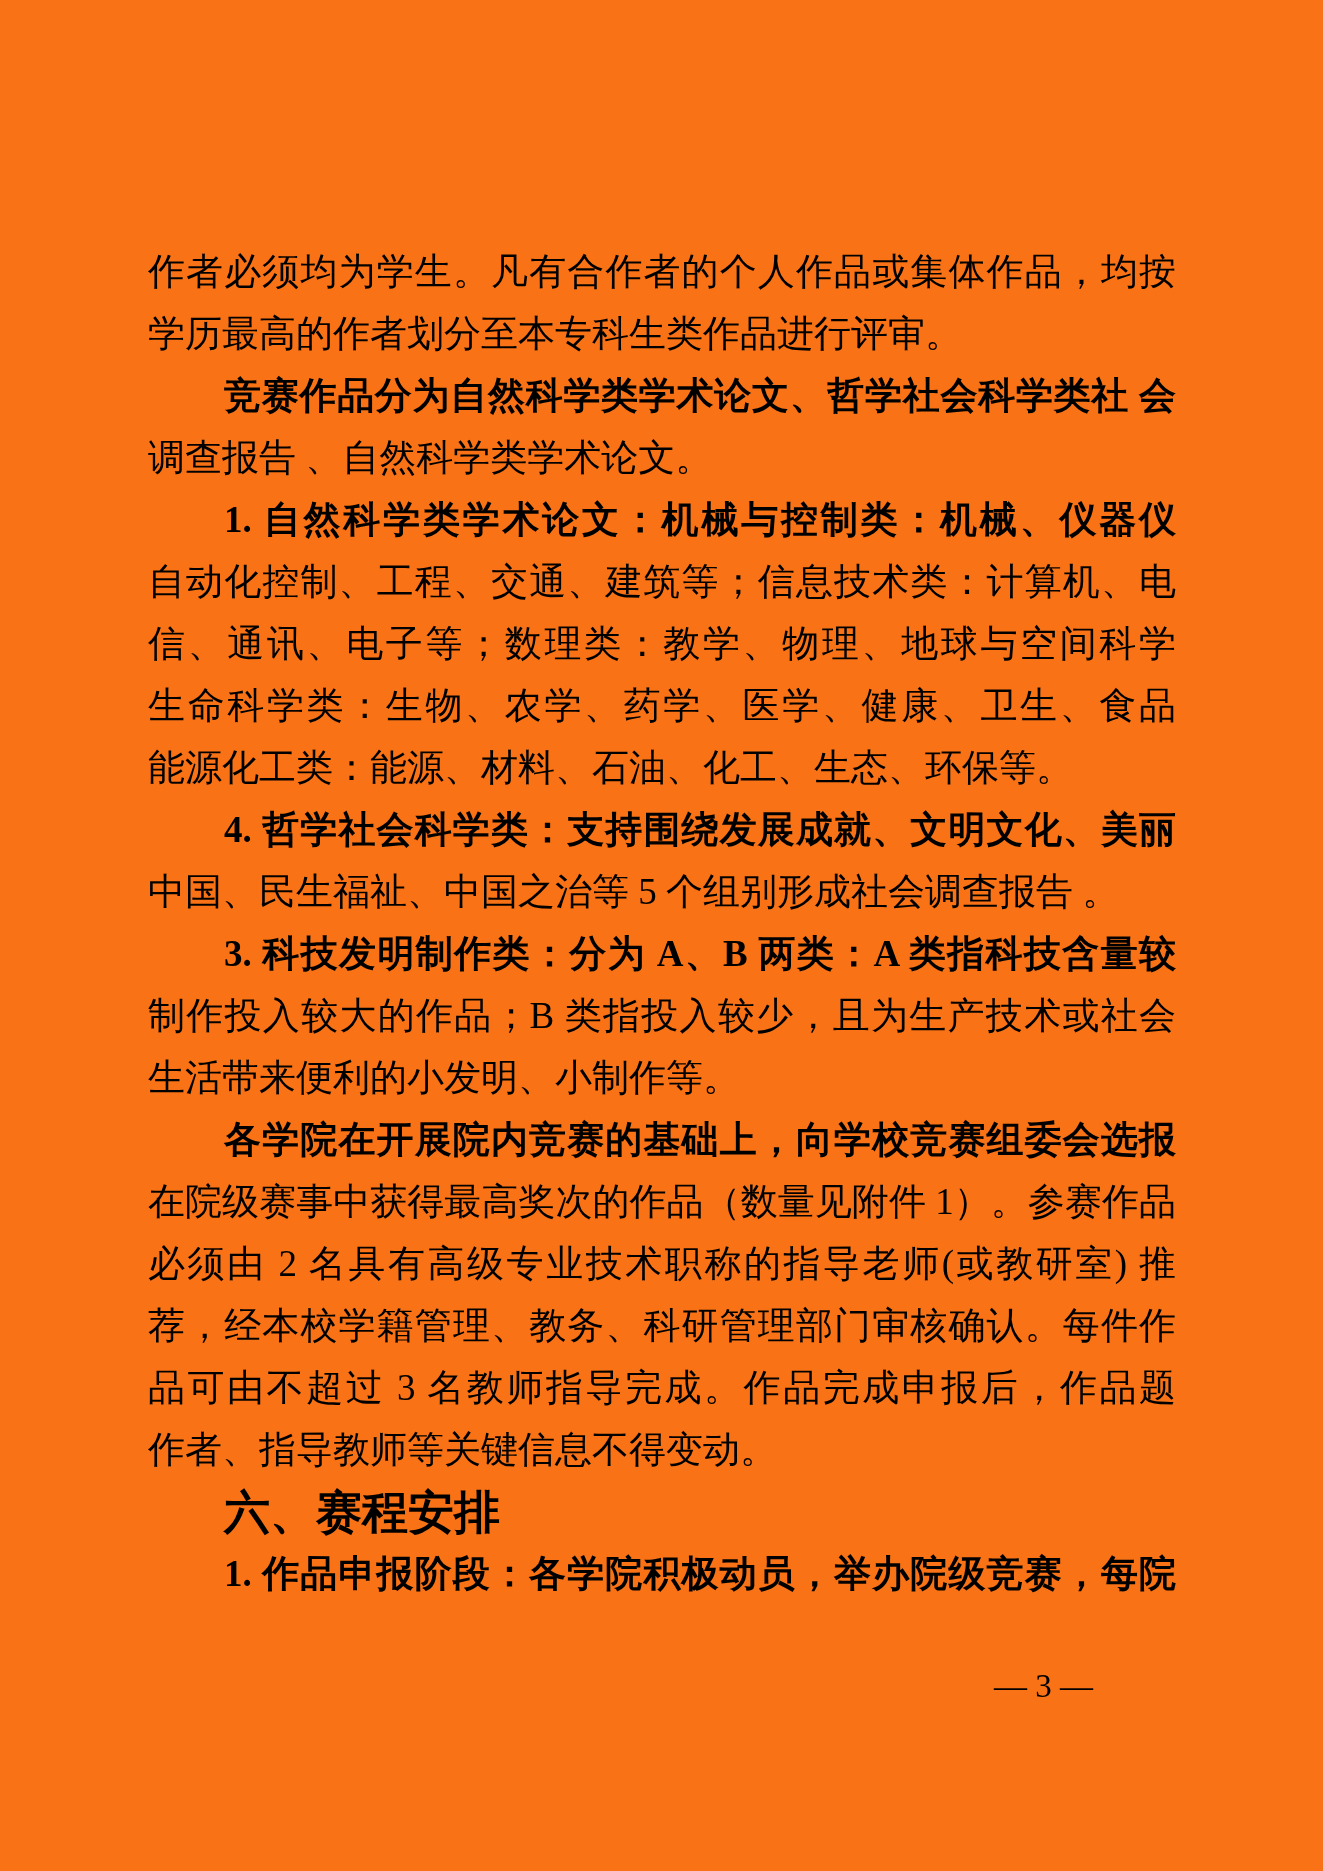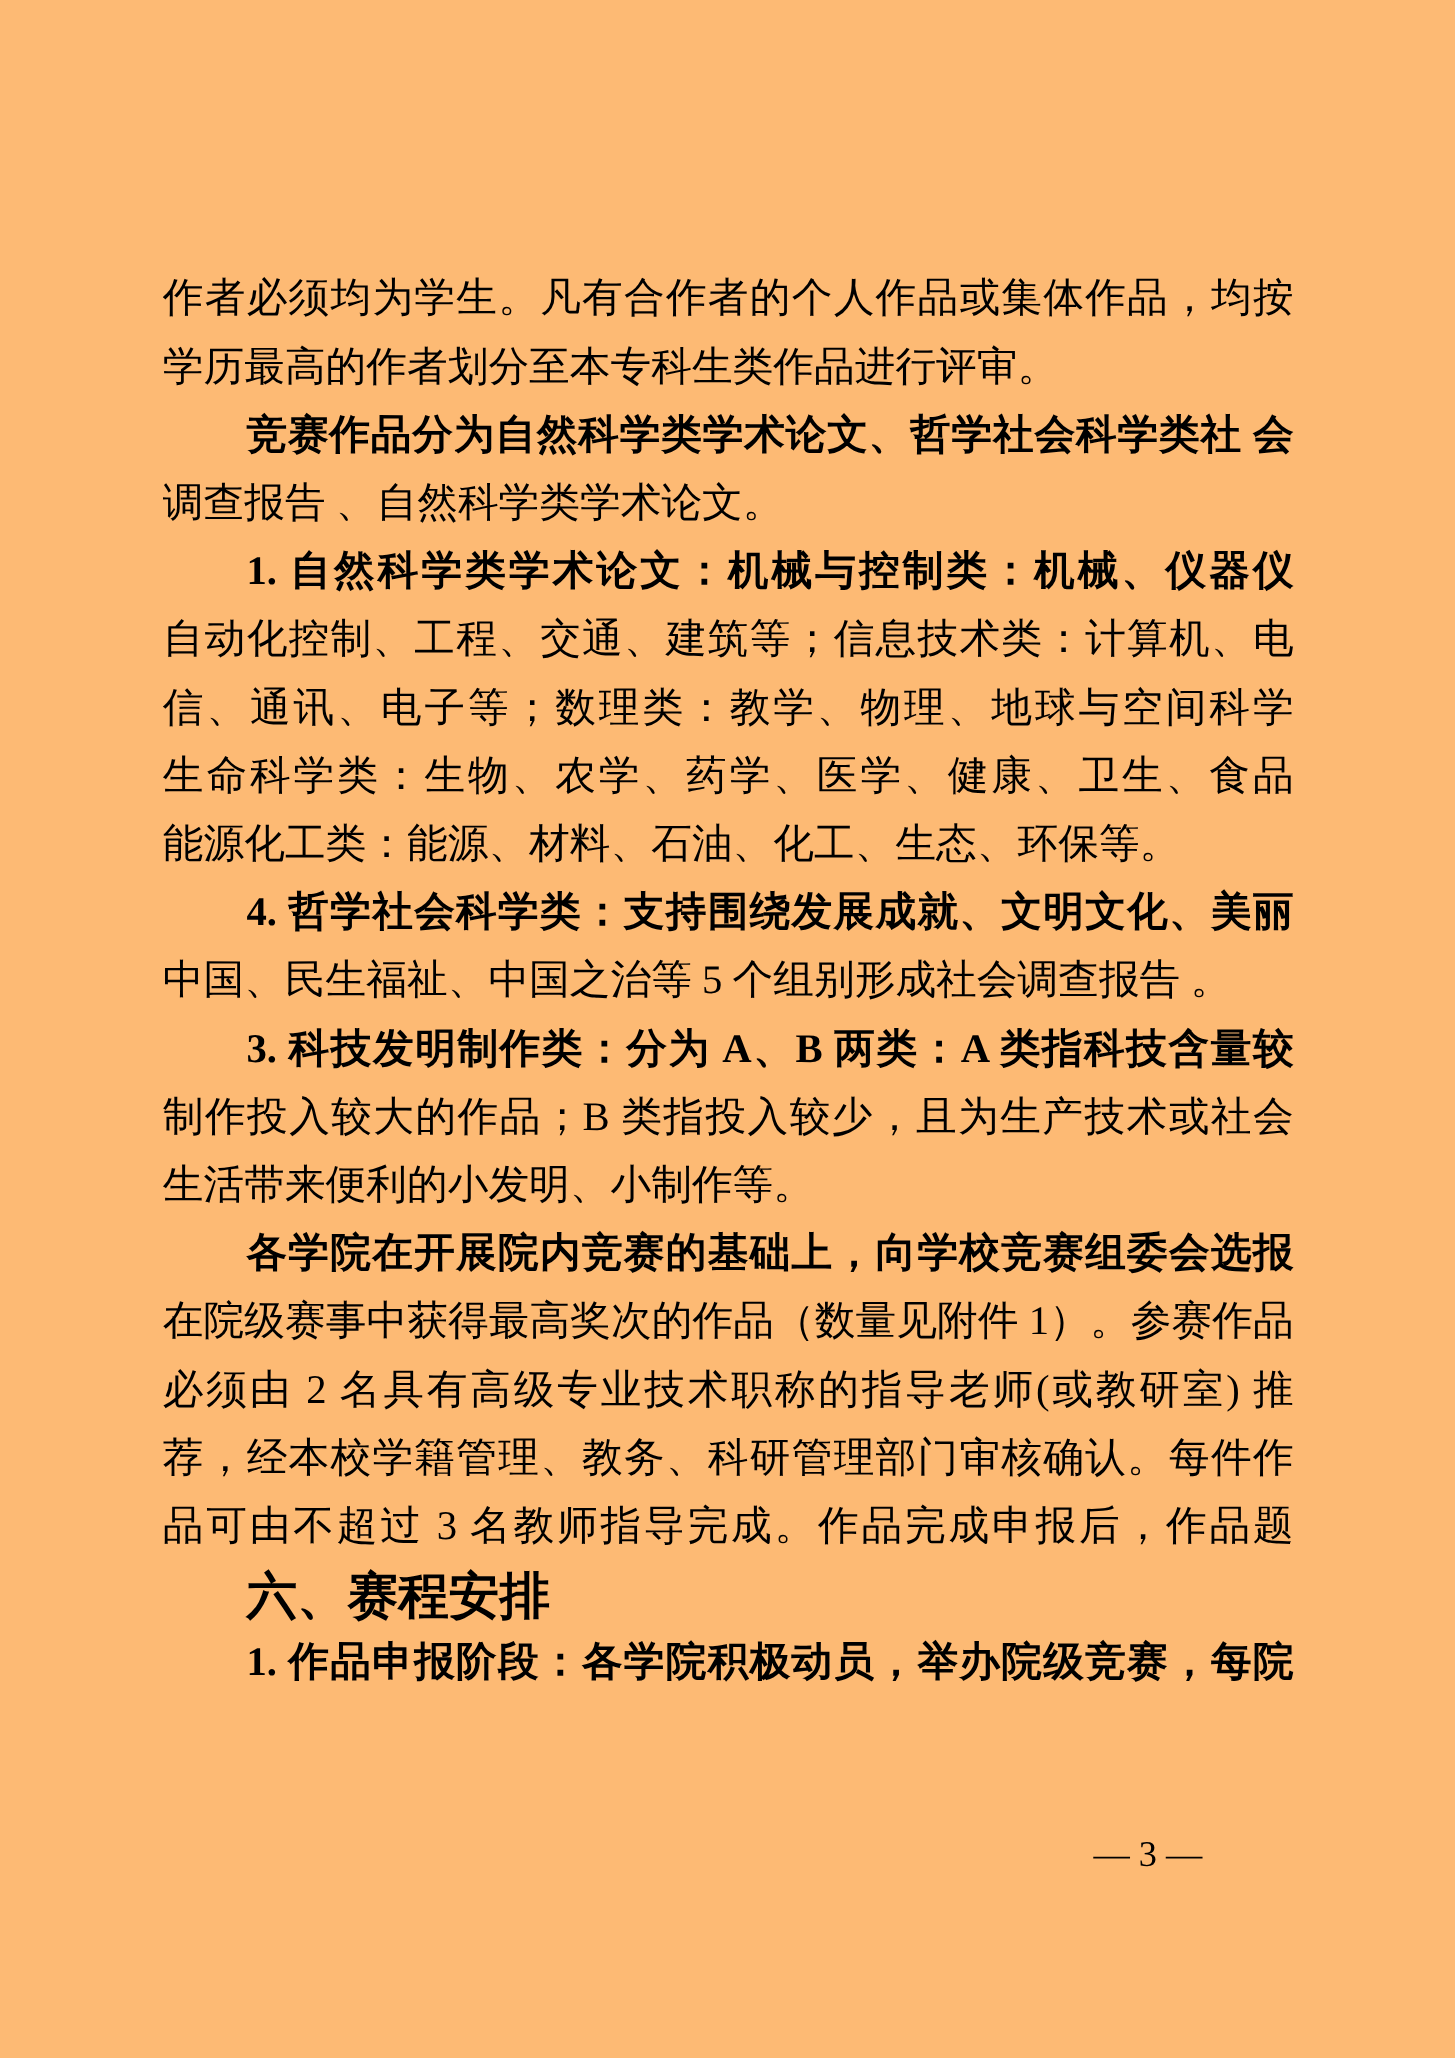--- a/index.html
+++ b/index.html
@@ -4,21 +4,21 @@
 <style>
   html, body {
     margin: 0;
     padding: 0;
     background: #ffffff;
   }
   .page {
     position: relative;
     width: 1323px;
     height: 1871px;
-    background: #fdba74;
+    background: #f97316;
     color: #000000;
     font-family: "Liberation Serif", serif;
     overflow: hidden;
   }
   .content {
     position: absolute;
     left: 148px;
     top: 241px;
     width: 1028px;
   }
@@ -70,17 +70,18 @@
     <div class="line indent fill">4. 哲学社会科学类：支持围绕发展成就、文明文化、美丽</div>
     <div class="line">中国、民生福祉、中国之治等 5 个组别形成社会调查报告 。</div>
     <div class="line indent fill">3. 科技发明制作类：分为 A、B 两类：A 类指科技含量较高、</div>
     <div class="line fill">制作投入较大的作品；B 类指投入较少，且为生产技术或社会</div>
     <div class="line">生活带来便利的小发明、小制作等。</div>
     <div class="line indent fill">各学院在开展院内竞赛的基础上，向学校竞赛组委会选报</div>
     <div class="line fill">在院级赛事中获得最高奖次的作品（数量见附件 1）。参赛作品</div>
     <div class="line fill">必须由 2 名具有高级专业技术职称的指导老师(或教研室) 推</div>
     <div class="line fill">荐，经本校学籍管理、教务、科研管理部门审核确认。每件作</div>
     <div class="line fill">品可由不超过 3 名教师指导完成。作品完成申报后，作品题目、</div>
+    <div class="line">作者、指导教师等关键信息不得变动。</div>
     <div class="line indent heading">六、赛程安排</div>
     <div class="line indent fill">1. 作品申报阶段：各学院积极动员，举办院级竞赛，每院</div>
   </div>
   <div class="page-number">— 3 —</div>
 </div>
 
 </body></html>

